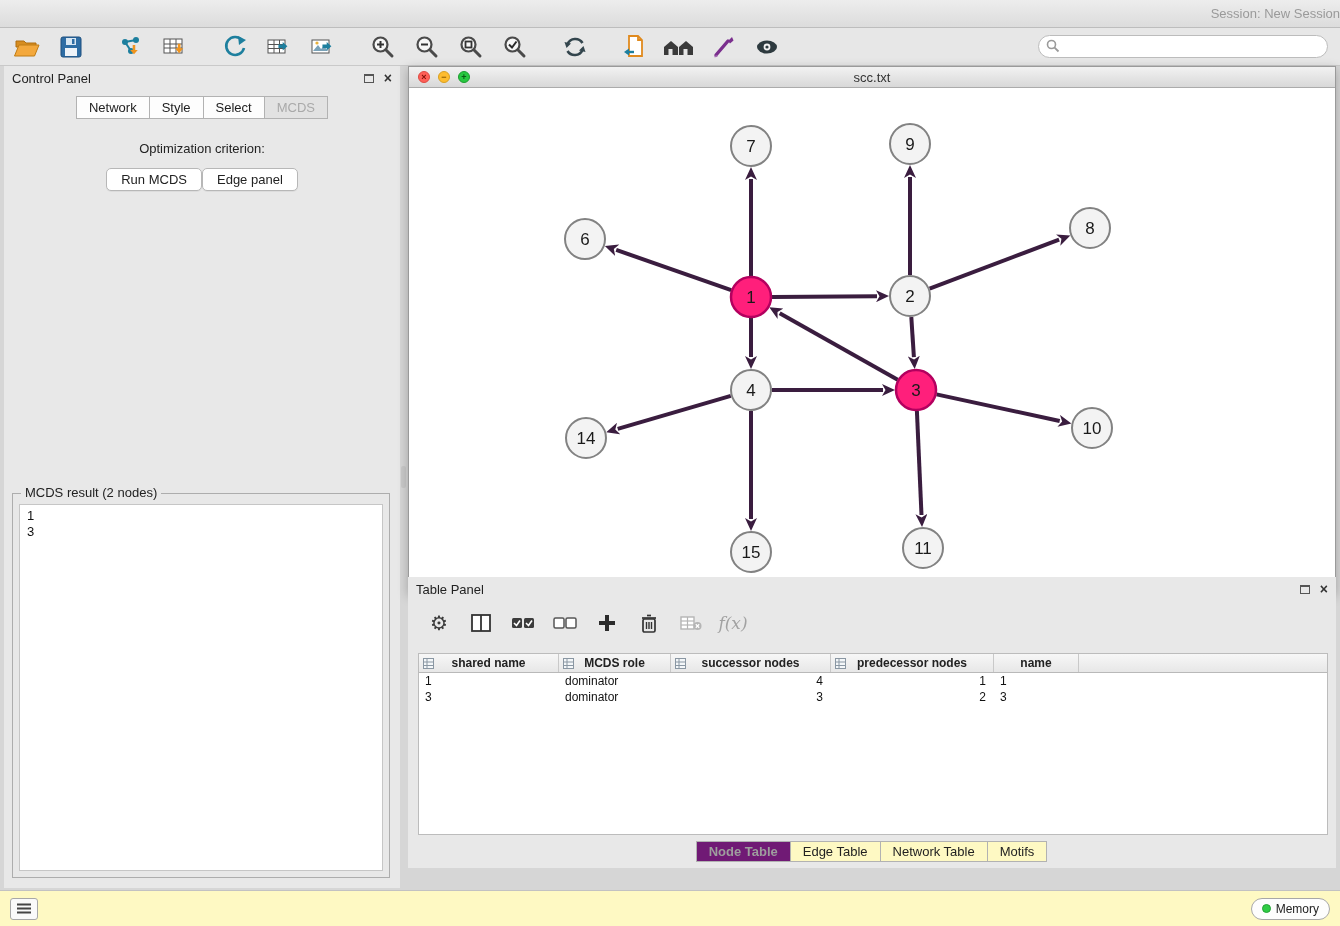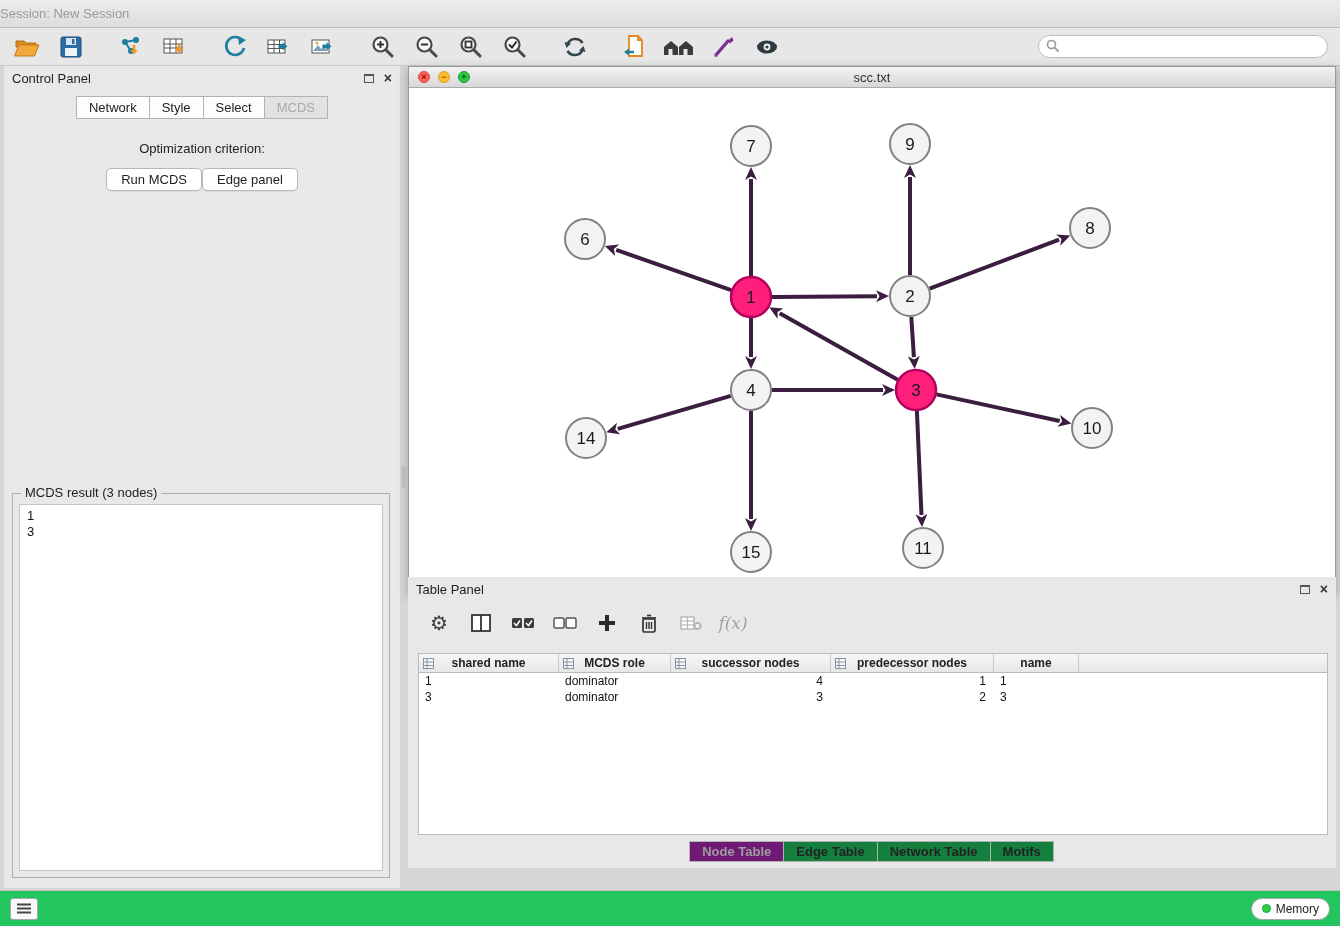--- a/index.html
+++ b/index.html
@@ -2,21 +2,21 @@
 <html><head>
 <meta charset="utf-8">
 <style>
   * { margin:0; padding:0; box-sizing:border-box; }
   html,body { width:1340px; height:926px; }
   body { font-family:"Liberation Sans",sans-serif; background:#d6d6d6; position:relative; overflow:hidden; font-size:13px; color:#222; }
 
   
   .titlebar { position:absolute; left:0; top:0; width:1340px; height:28px;
     background:linear-gradient(#ededed,#dcdcdc); border-bottom:1px solid #bdbdbd;
-    display:flex; align-items:center; justify-content:flex-start; color:#9a9a9a; font-size:13px; }
+    display:flex; align-items:center; justify-content:flex-end; color:#9a9a9a; font-size:13px; }
 
   .toolbar { position:absolute; left:0; top:28px; width:1340px; height:38px;
     background:#e7e7e7; border-bottom:1px solid #c9c9c9; display:flex; align-items:center; padding:0 12px 0 10px; }
   .ticon { width:34px; height:32px; display:flex; align-items:center; justify-content:center; border-radius:4px; }
   .ticon svg { display:block; }
   .tgap { width:26px; }
   .tgap-s { width:10px; }
   .searchbox { margin-left:auto; position:relative; width:290px; height:23px; }
   .searchbox input { width:100%; height:100%; border:1px solid #bcbcbc; border-radius:12px; background:#fff;
     padding:0 10px 0 26px; font-size:12px; outline:none; font-family:"Liberation Sans",sans-serif; }
@@ -74,25 +74,25 @@
   .thead { display:flex; height:19px; background:linear-gradient(#f7f7f7,#e7e7e7); border-bottom:1px solid #b9b9b9; }
   .th { position:relative; display:flex; align-items:center; justify-content:center; font-size:12px; font-weight:bold;
     color:#222; border-right:1px solid #c9c9c9; }
   .th .sort-ic { position:absolute; left:4px; top:4px; }
   .w0 { width:140px; } .w1 { width:112px; } .w2 { width:160px; } .w3 { width:163px; } .w4 { width:85px; }
   .thfill { flex:1; border-right:none; }
   .tr { display:flex; height:16px; font-size:12px; color:#111; align-items:center; }
   .td { padding:0 6px; overflow:hidden; white-space:nowrap; }
   .td.right { text-align:right; padding-right:8px; }
   .tp-tabs { position:absolute; left:0; right:0; bottom:6px; display:flex; justify-content:center; }
-  .tp-tab { border:1px solid #b2b2b2; background:#15803d; padding:2px 12px; font-size:13px; font-weight:bold; margin-left:-1px; color:#222; }
+  .tp-tab { border:1px solid #b2b2b2; background:#fef9c3; padding:2px 12px; font-size:13px; font-weight:normal; margin-left:-1px; color:#222; }
   .tp-tab.active { background:#701a75; color:#9e9e9e; font-weight:bold; }
 
   
-  .statusbar { position:absolute; left:0; top:890px; width:1340px; height:36px; background:#22c55e; border-top:1px solid #c2c2c2;
+  .statusbar { position:absolute; left:0; top:890px; width:1340px; height:36px; background:#fef9c3; border-top:1px solid #c2c2c2;
     display:flex; align-items:center; padding:0 10px; }
   .stat-btn { width:28px; height:22px; border:1px solid #a8a8a8; border-radius:3px; background:#fafafa;
     display:flex; align-items:center; justify-content:center; }
   .memory-btn { margin-left:auto; height:22px; border:1px solid #a8a8a8; border-radius:11px; background:#fdfdfd;
     display:flex; align-items:center; gap:5px; padding:0 10px; font-size:12px; color:#222; }
   .green-dot { width:9px; height:9px; border-radius:50%; background:#2fcc44; border:1px solid #23a335; }
 </style>
 </head>
 <body>
 
@@ -262,21 +262,21 @@
     <span class="tab">Style</span>
     <span class="tab">Select</span>
     <span class="tab active">MCDS</span>
   </div>
   <div class="opt-label">Optimization criterion:</div>
   <div class="btn-row">
     <button class="btn">Run MCDS</button>
     <button class="btn">Edge panel</button>
   </div>
   <div class="result-box">
-    <span class="result-legend">MCDS result (3 nodes)</span>
+    <span class="result-legend">MCDS result (2 nodes)</span>
     <div class="result-inner">
       <div>1</div>
       <div>3</div>
     </div>
   </div>
 </div>
 
 <div class="vsplit">
     <div class="handle"></div>
   </div>

